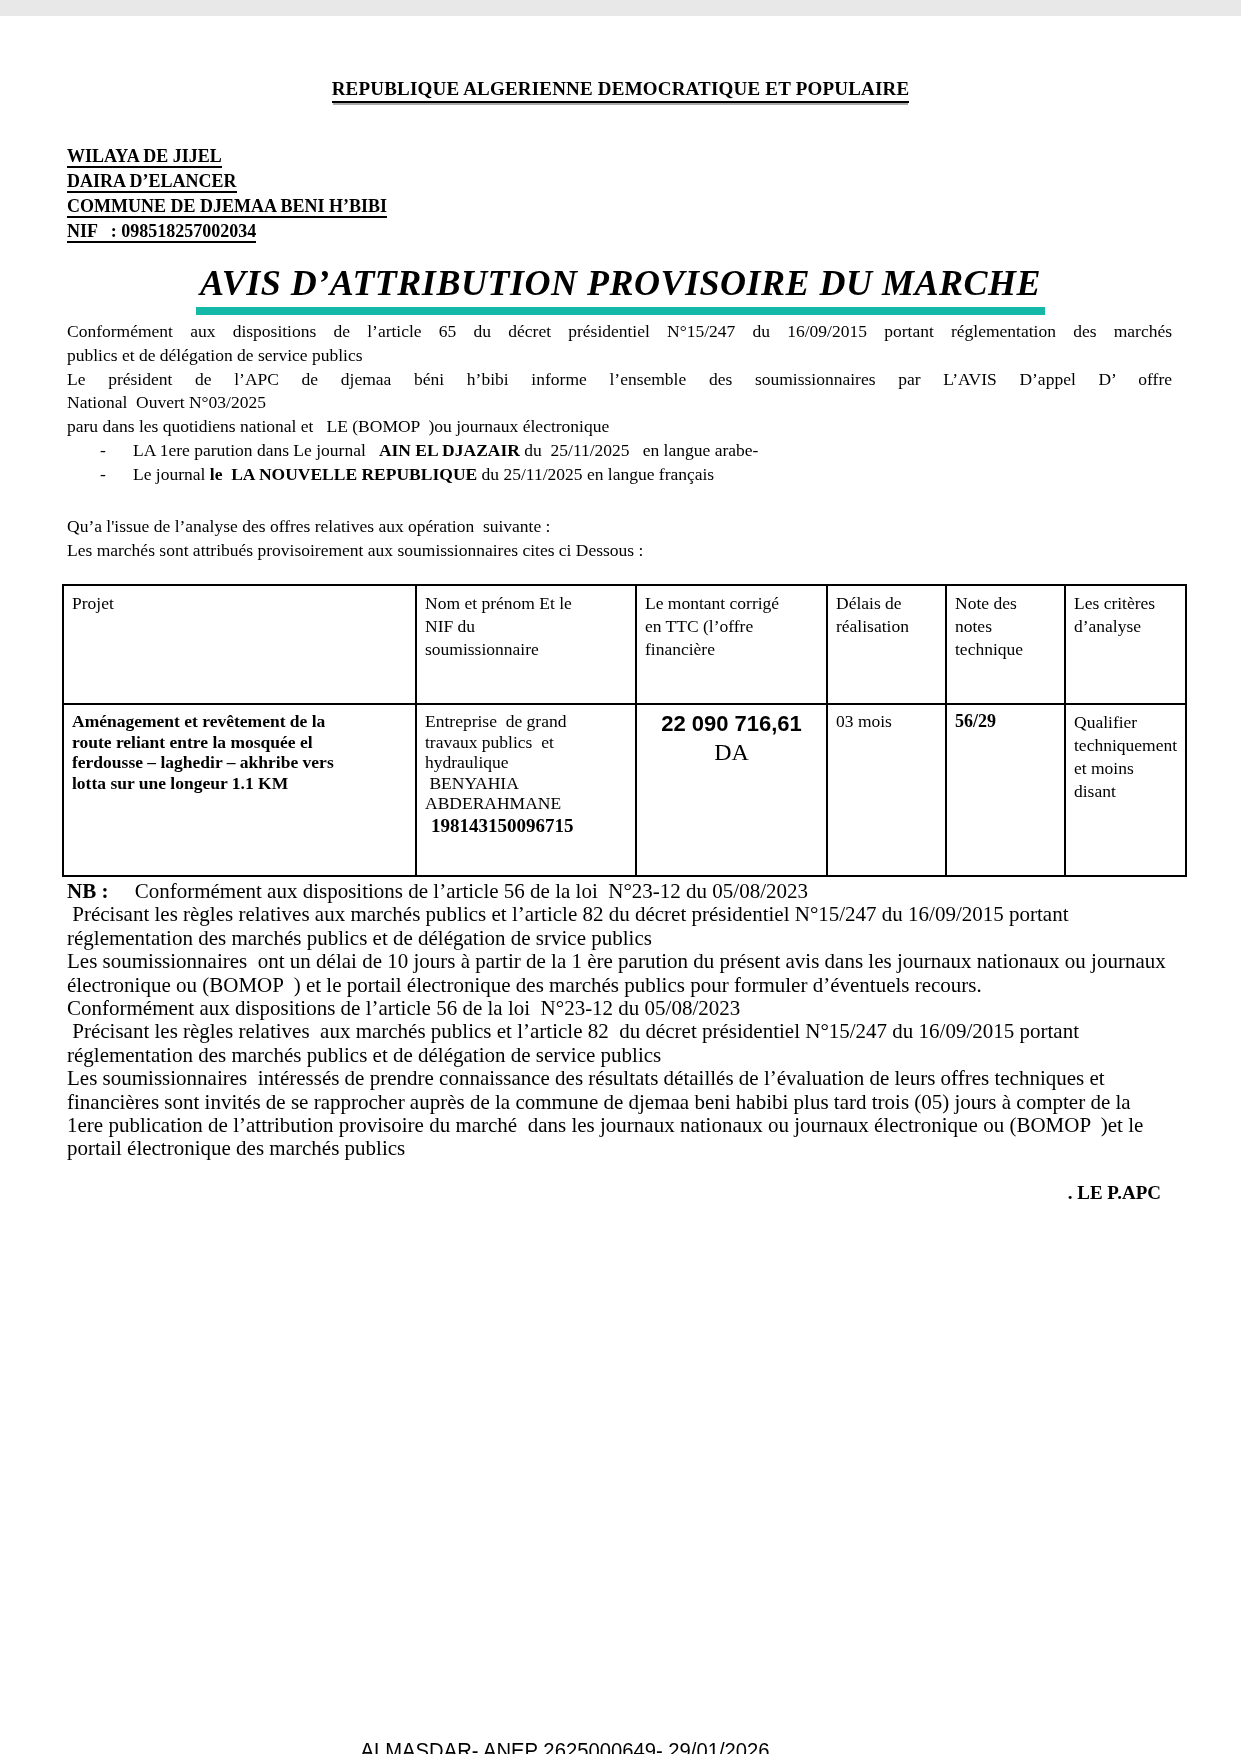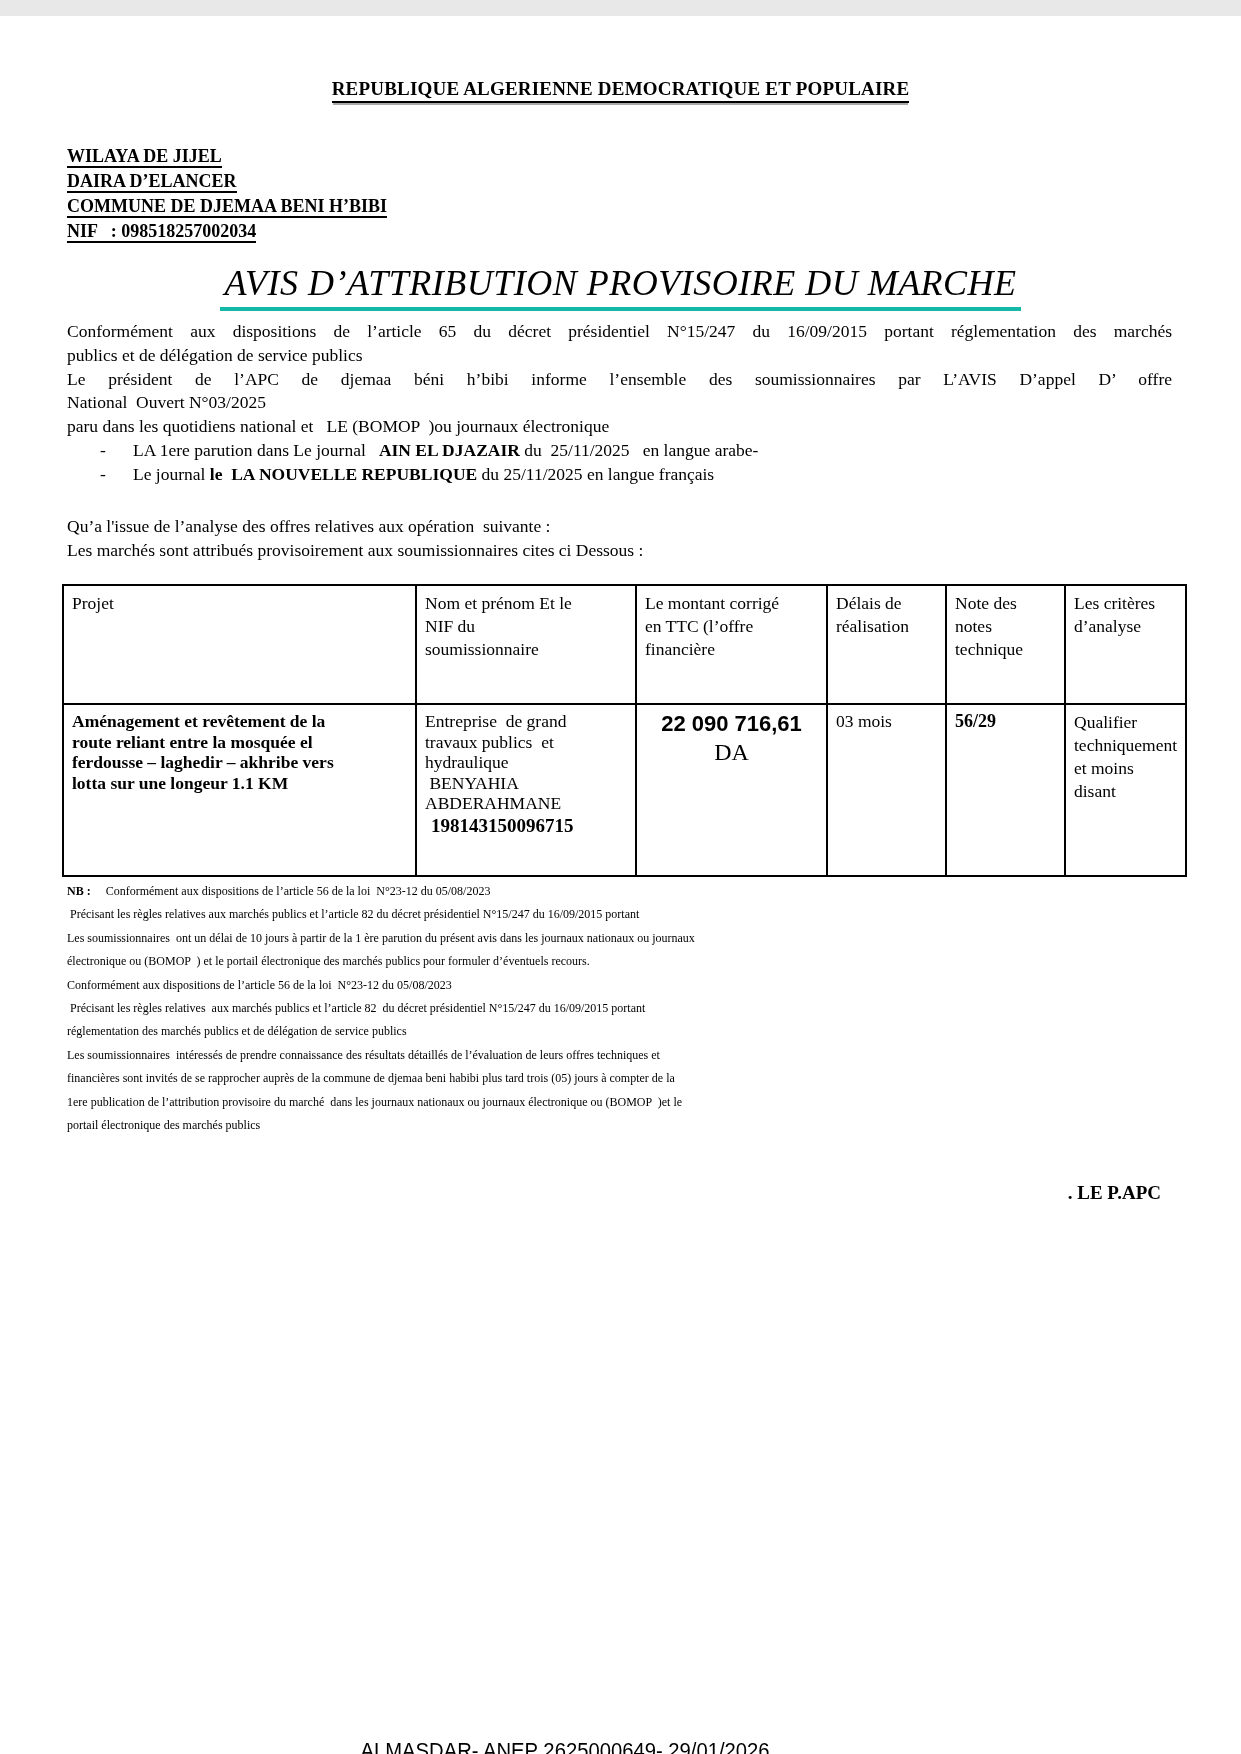--- a/index.html
+++ b/index.html
@@ -14,22 +14,22 @@
   .rep-head span{
     display:inline-block;font-size:19px;font-weight:bold;letter-spacing:.2px;
     border-bottom:2px solid #000;box-shadow:0 3px 0 -1px #a9a9a9;padding-bottom:1px;
   }
   
   .org{top:128px;left:67px;line-height:25px;font-size:18px;font-weight:bold;}
   .org div span{border-bottom:2px solid #000;padding-bottom:0;white-space:pre-wrap;}
   
   .title-wrap{top:246px;left:0;width:100%;text-align:center;}
   .title-wrap span{
-    display:inline-block;font-size:36px;font-weight:normal;font-style:italic;
-    border-bottom:4px solid #14b8a6;padding:0 4px 3px 4px;letter-spacing:.5px;
+    display:inline-block;font-size:36px;font-weight:bold;font-style:italic;
+    border-bottom:8px solid #14b8a6;padding:0 4px 3px 4px;letter-spacing:.5px;
   }
   
   .intro{top:304px;left:67px;width:1105px;font-size:17.5px;line-height:23.8px;}
   .line{white-space:pre-wrap;}
   .jline{text-align:justify;text-align-last:justify;white-space:normal;}
   .bullet{position:relative;}
   .bullet .dash{position:absolute;left:33px;top:0;}
   .bullet .btxt{display:block;padding-left:66px;white-space:pre-wrap;}
   .b{font-weight:bold;}
   
@@ -46,21 +46,21 @@
   td.soum{line-height:20.5px;padding-left:8px;}
   td.soum .ent{white-space:pre-wrap;}
   td.soum .nif{font-weight:bold;font-size:19px;padding-left:6px;padding-top:2px;font-family:"Liberation Serif",serif;}
   td.montant{vertical-align:middle;text-align:center;}
   td.montant .amt{font-family:"Liberation Sans","DejaVu Sans",sans-serif;font-weight:bold;font-size:22px;letter-spacing:0;}
   td.montant .cur{font-size:24px;margin-top:2px;}
   td.delai{vertical-align:middle;padding-left:12px;}
   td.note{vertical-align:middle;font-weight:bold;font-size:18px;padding-left:14px;}
   td.crit{line-height:23px;white-space:pre-wrap;}
   
-  .nb{top:864px;left:67px;width:1112px;font-size:12px;line-height:23.4px;}
+  .nb{top:864px;left:67px;width:1112px;font-size:21px;line-height:23.4px;}
   .nb .nbline{white-space:pre-wrap;}
   
   .sig{top:1166px;right:80px;font-size:19px;font-weight:bold;}
   
   .footer{
     top:1722px;left:0;width:1130px;text-align:center;
     font-family:"Liberation Sans","DejaVu Sans",sans-serif;font-size:22px;
     transform:scaleX(.92);transform-origin:center;
   }
 </style>
@@ -154,20 +154,21 @@
 techniquement
 et moins
 disant</td>
       </tr>
     </tbody>
   </table>
 
   <div class="abs nb">
     <div class="nbline"><span class="b">NB :</span><span>     Conformément aux dispositions de l’article 56 de la loi  N°23-12 du 05/08/2023</span></div>
     <div class="nbline"> Précisant les règles relatives aux marchés publics et l’article 82 du décret présidentiel N°15/247 du 16/09/2015 portant</div>
+    <div class="nbline">réglementation des marchés publics et de délégation de srvice publics</div>
     <div class="nbline">Les soumissionnaires  ont un délai de 10 jours à partir de la 1 ère parution du présent avis dans les journaux nationaux ou journaux</div>
     <div class="nbline">électronique ou (BOMOP  ) et le portail électronique des marchés publics pour formuler d’éventuels recours.</div>
     <div class="nbline">Conformément aux dispositions de l’article 56 de la loi  N°23-12 du 05/08/2023</div>
     <div class="nbline"> Précisant les règles relatives  aux marchés publics et l’article 82  du décret présidentiel N°15/247 du 16/09/2015 portant</div>
     <div class="nbline">réglementation des marchés publics et de délégation de service publics</div>
     <div class="nbline">Les soumissionnaires  intéressés de prendre connaissance des résultats détaillés de l’évaluation de leurs offres techniques et</div>
     <div class="nbline">financières sont invités de se rapprocher auprès de la commune de djemaa beni habibi plus tard trois (05) jours à compter de la</div>
     <div class="nbline">1ere publication de l’attribution provisoire du marché  dans les journaux nationaux ou journaux électronique ou (BOMOP  )et le</div>
     <div class="nbline">portail électronique des marchés publics</div>
   </div>

